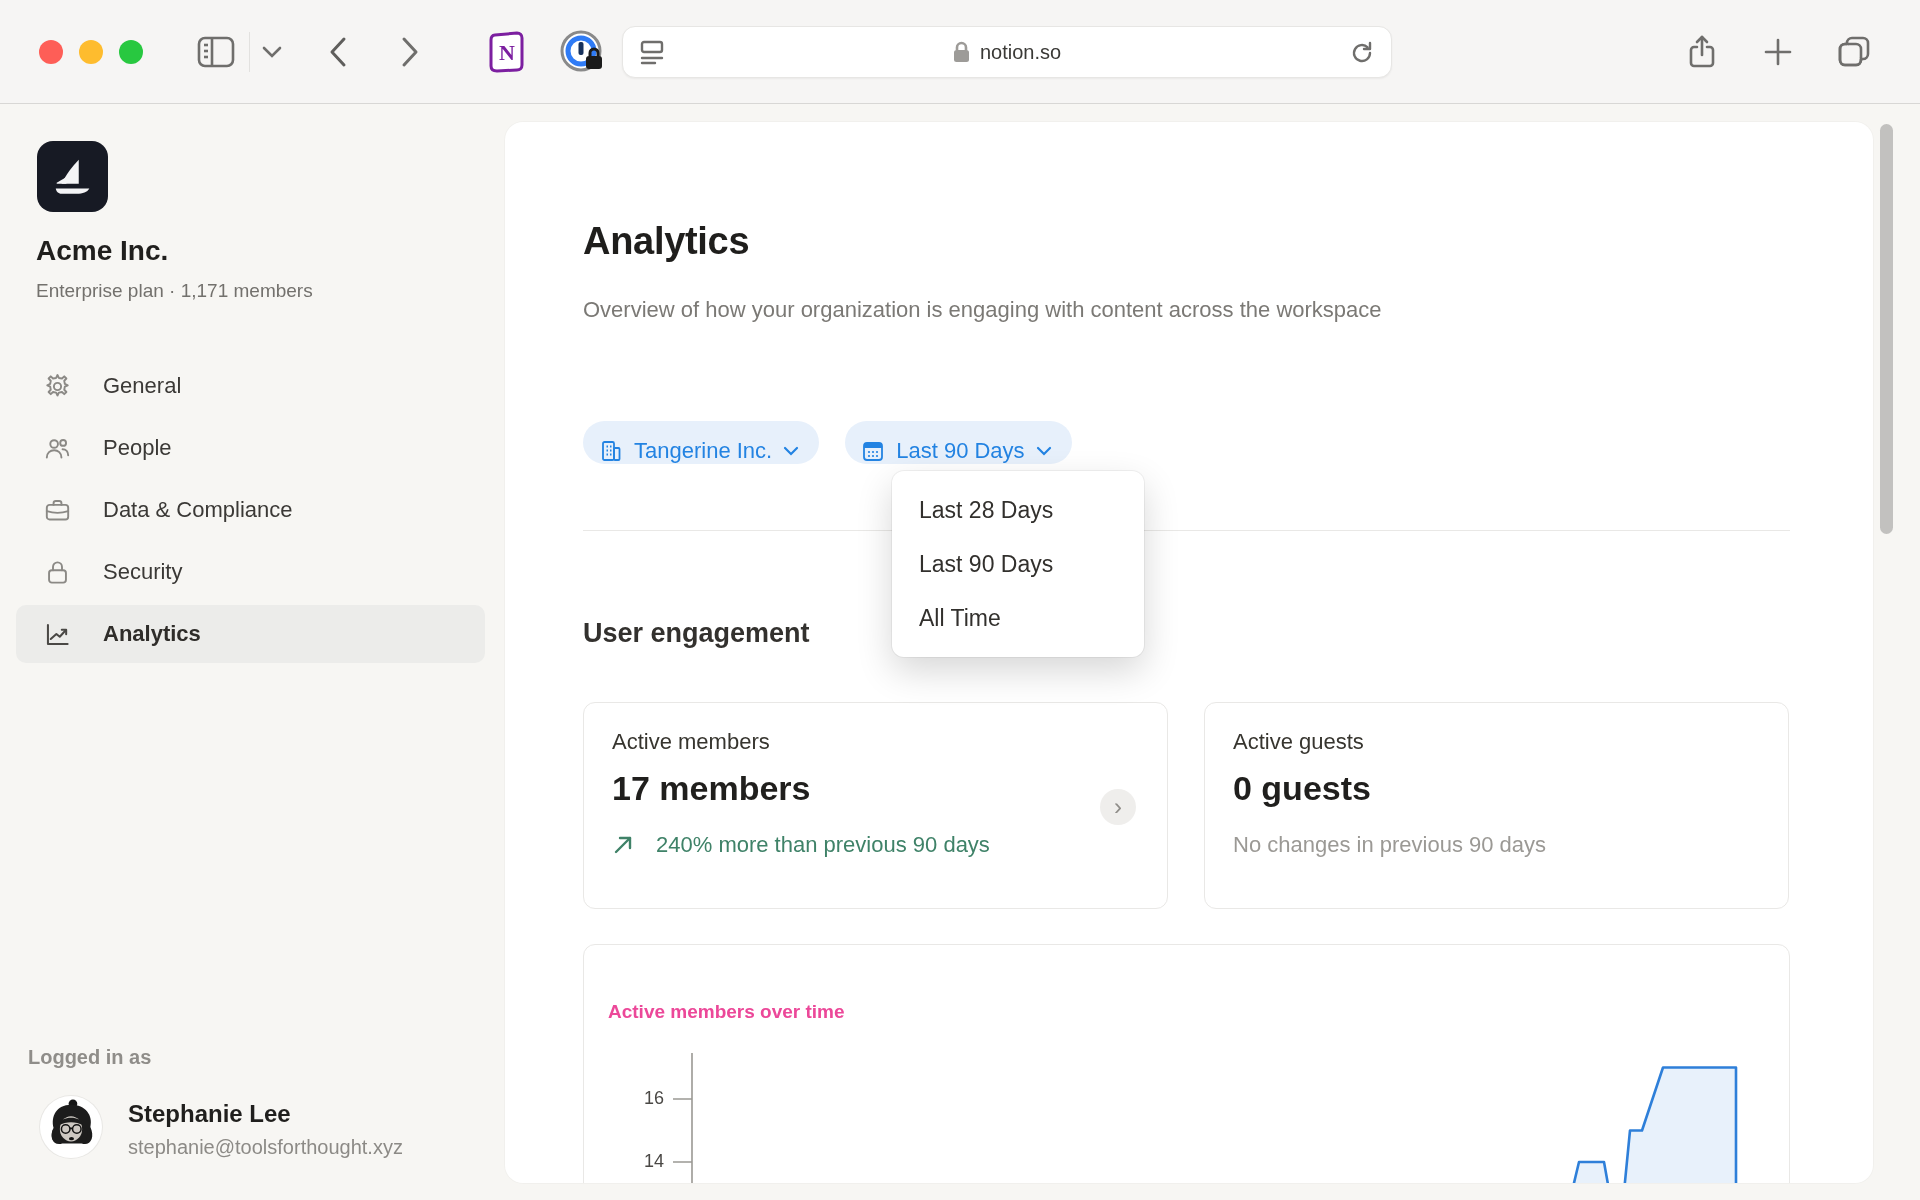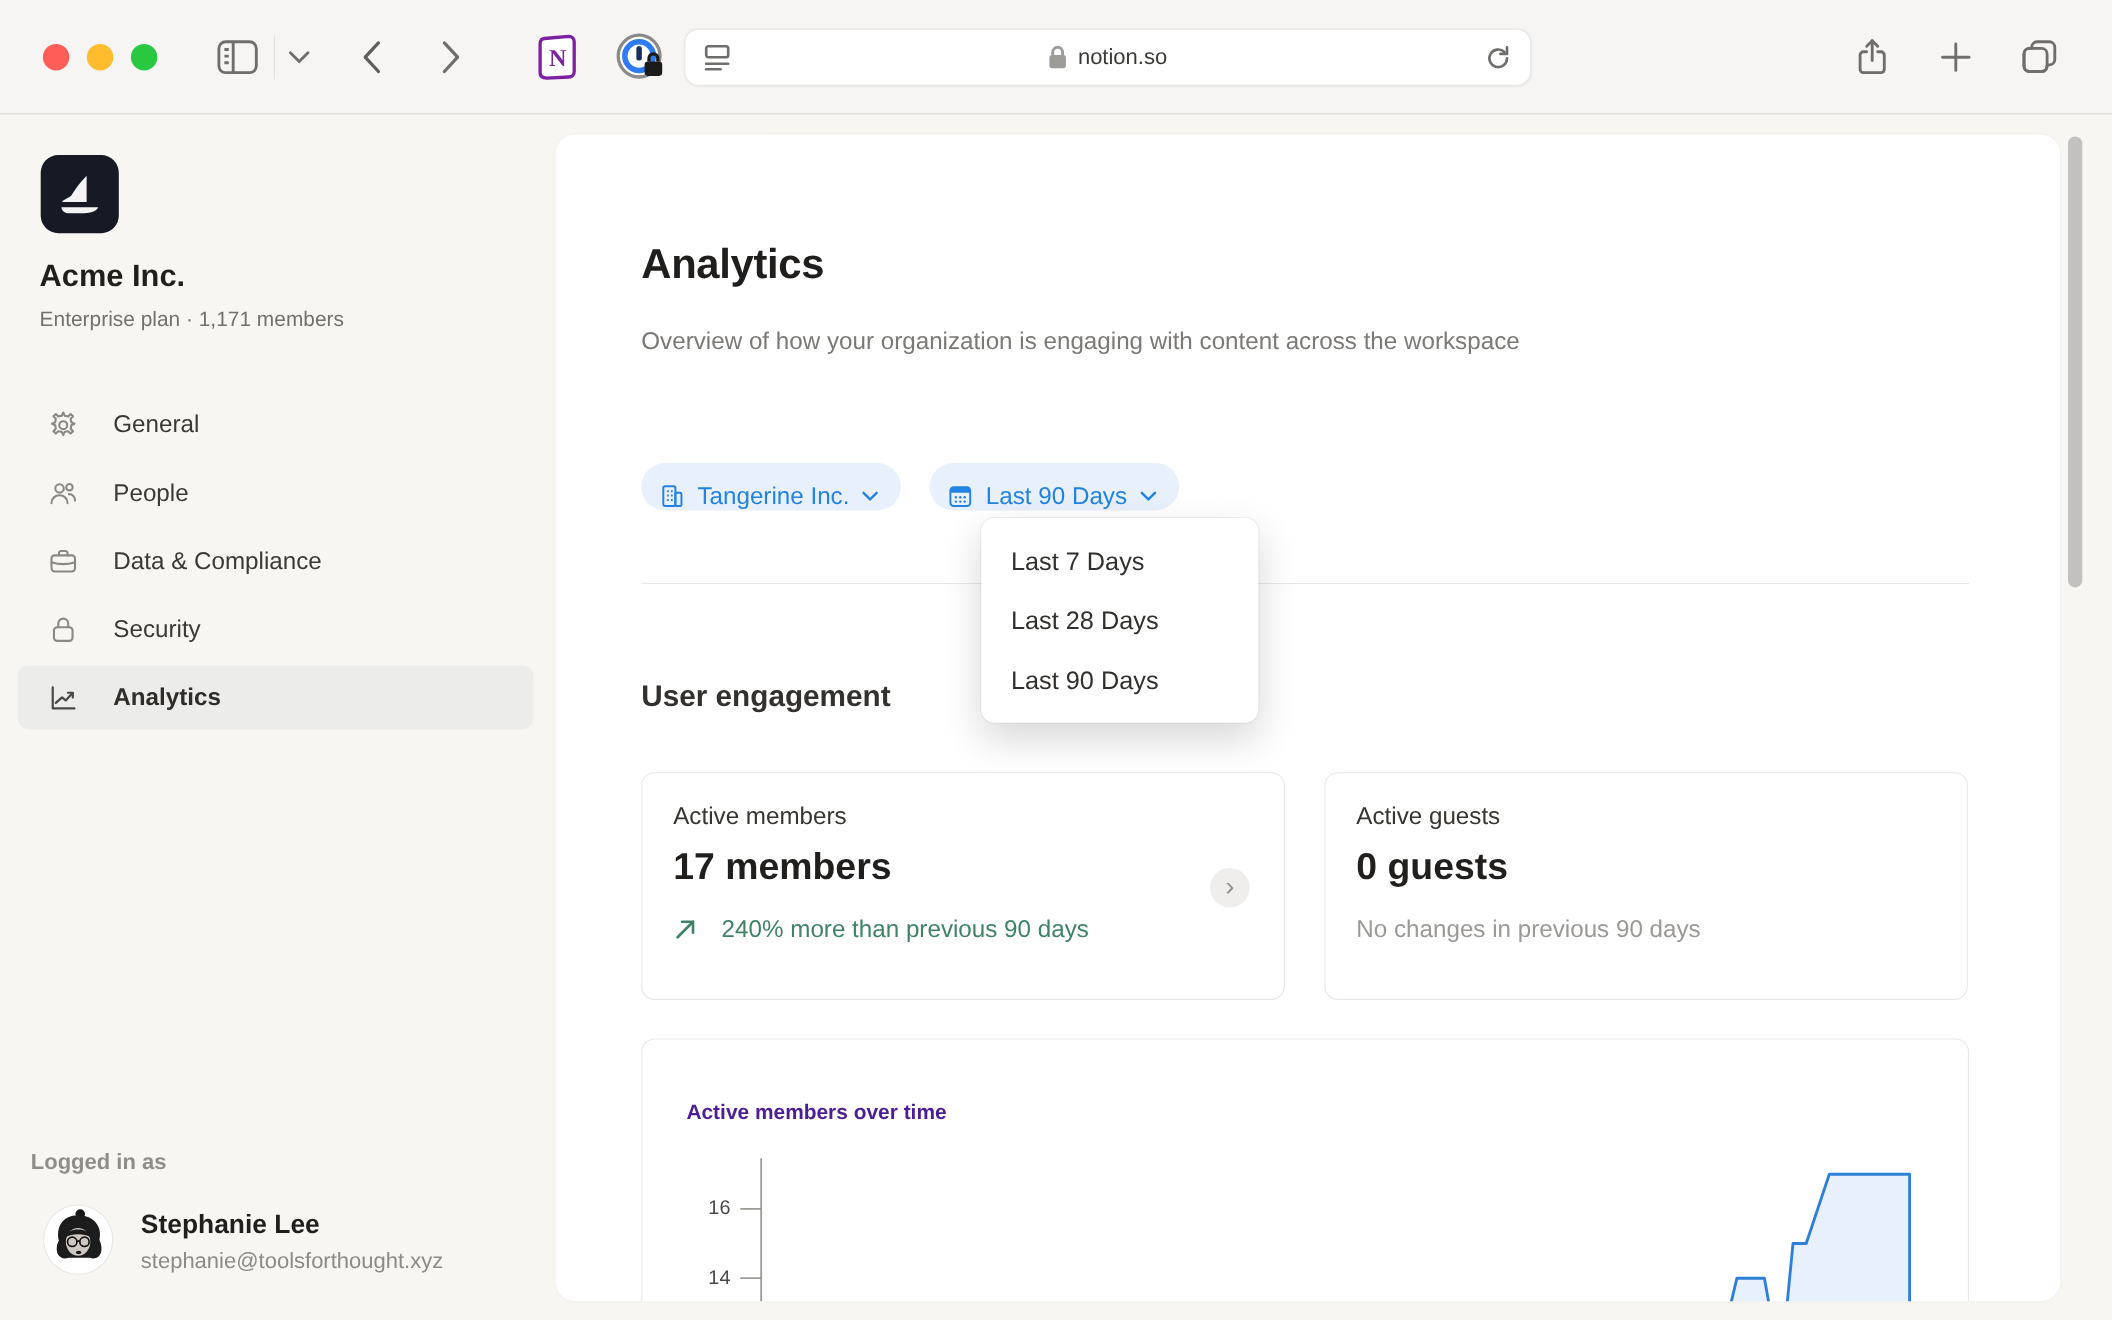--- a/index.html
+++ b/index.html
@@ -54,21 +54,21 @@
   .card1 { left:78px; } .card2 { left:699px; }
   .card-label { font-size:22px; font-weight:500; color:#37352f; }
   .card-value { margin-top:14px; font-size:34px; font-weight:700; color:#201f1d; }
   .card-delta { margin-top:24px; font-size:22px; display:flex; align-items:center; gap:10px; }
   .delta-up { color:#3f8268;gap:22px; } .delta-none { color:#9b9995; }
   .chev-circle { position:absolute; right:31px; top:86px; width:36px; height:36px; border-radius:50%;
     background:#efeeec; color:#8f8d89; font-size:24px; display:flex; align-items:center; justify-content:center; }
 
   .chart-card { position:absolute; left:78px; top:822px; width:1207px; height:420px;
     border:1px solid #e9e8e6; border-radius:12px; background:#fff; }
-  .chart-title { position:absolute; left:40px; top:56px; font-size:19px; font-weight:600; color:#4c1d95; }
+  .chart-title { position:absolute; left:24px; top:56px; font-size:19px; font-weight:600; color:#ec4899; }
   .ytick { position:absolute; left:20px; width:60px; text-align:right; font-size:18px; color:#4a4845; }
   .chart-svg { position:absolute; left:83px; top:100px; }
 
   
   .dropdown { position:absolute; left:892px; top:471px; width:252px; background:#ffffff;
     border-radius:12px; box-shadow:0 0 0 1px rgba(0,0,0,.05), 0 14px 36px rgba(0,0,0,.16);
     padding:12px 0; z-index:60; }
   .dd-item { height:54px; display:flex; align-items:center; padding-left:27px;
     font-size:23px; color:#32302d; }
 
@@ -316,18 +316,18 @@
       <line x1="25" y1="8" x2="25" y2="220" stroke="#9a9893" stroke-width="1.6"></line>
       <line x1="6" y1="54" x2="25" y2="54" stroke="#9a9893" stroke-width="1.6"></line>
       <line x1="6" y1="117" x2="25" y2="117" stroke="#9a9893" stroke-width="1.6"></line>
     <polygon points="900,167.39999999999998 912,117 937,117 946,167.39999999999998 955,167.39999999999998 963,85.5 975,85.5 996,22.5 1069,22.5 1069,173.70000000000002" fill="#e8f1fb"></polygon>
         <polyline points="900,167.39999999999998 912,117 937,117 946,167.39999999999998 955,167.39999999999998 963,85.5 975,85.5 996,22.5 1069,22.5 1069,173.70000000000002" fill="none" stroke="#2e7fd9" stroke-width="2.6" stroke-linejoin="round"></polyline>
       </svg>
   </div>
 </div>
 
 <div class="dropdown">
-  <div class="dd-item">Last 7 Days</div>
   <div class="dd-item">Last 28 Days</div>
   <div class="dd-item">Last 90 Days</div>
+  <div class="dd-item">All Time</div>
 </div>
 
 <div class="scroll-thumb"></div>
 
 </body></html>

